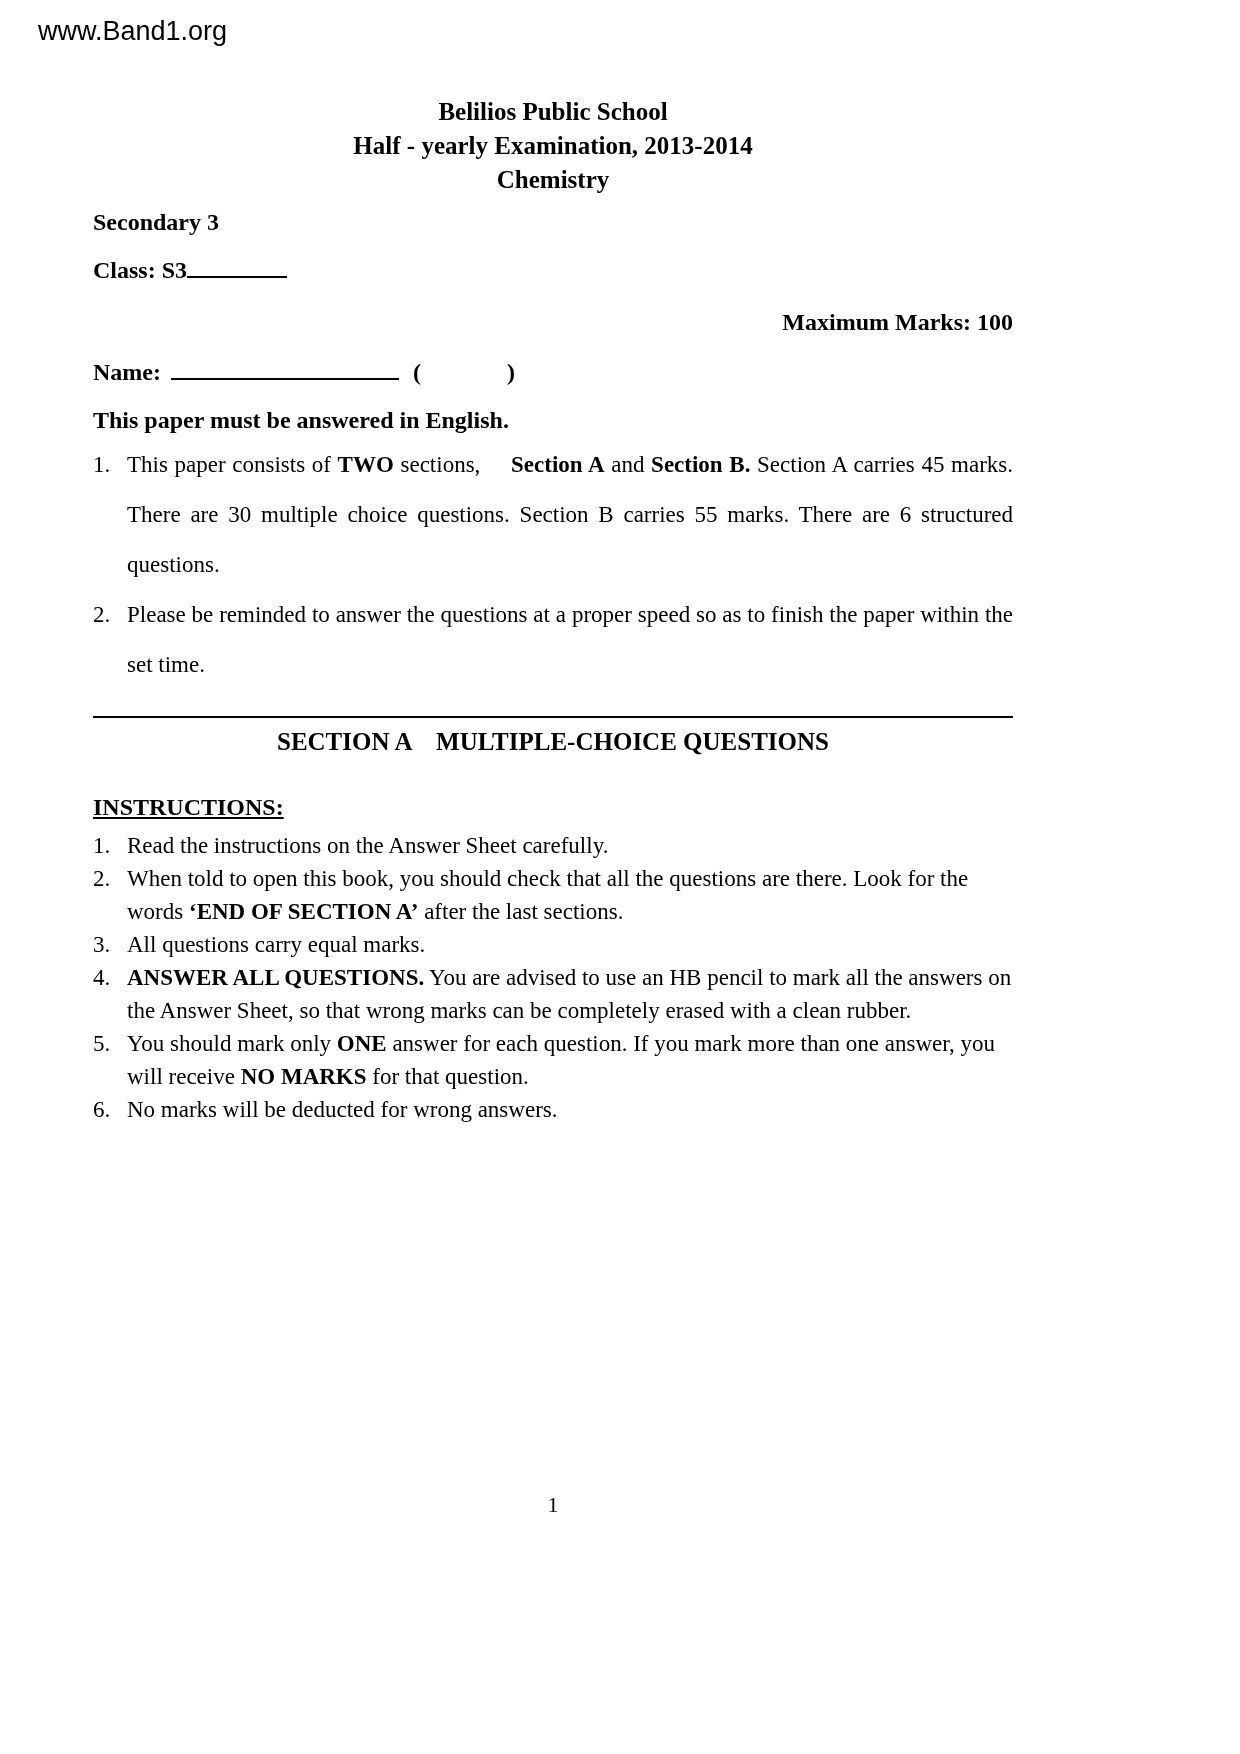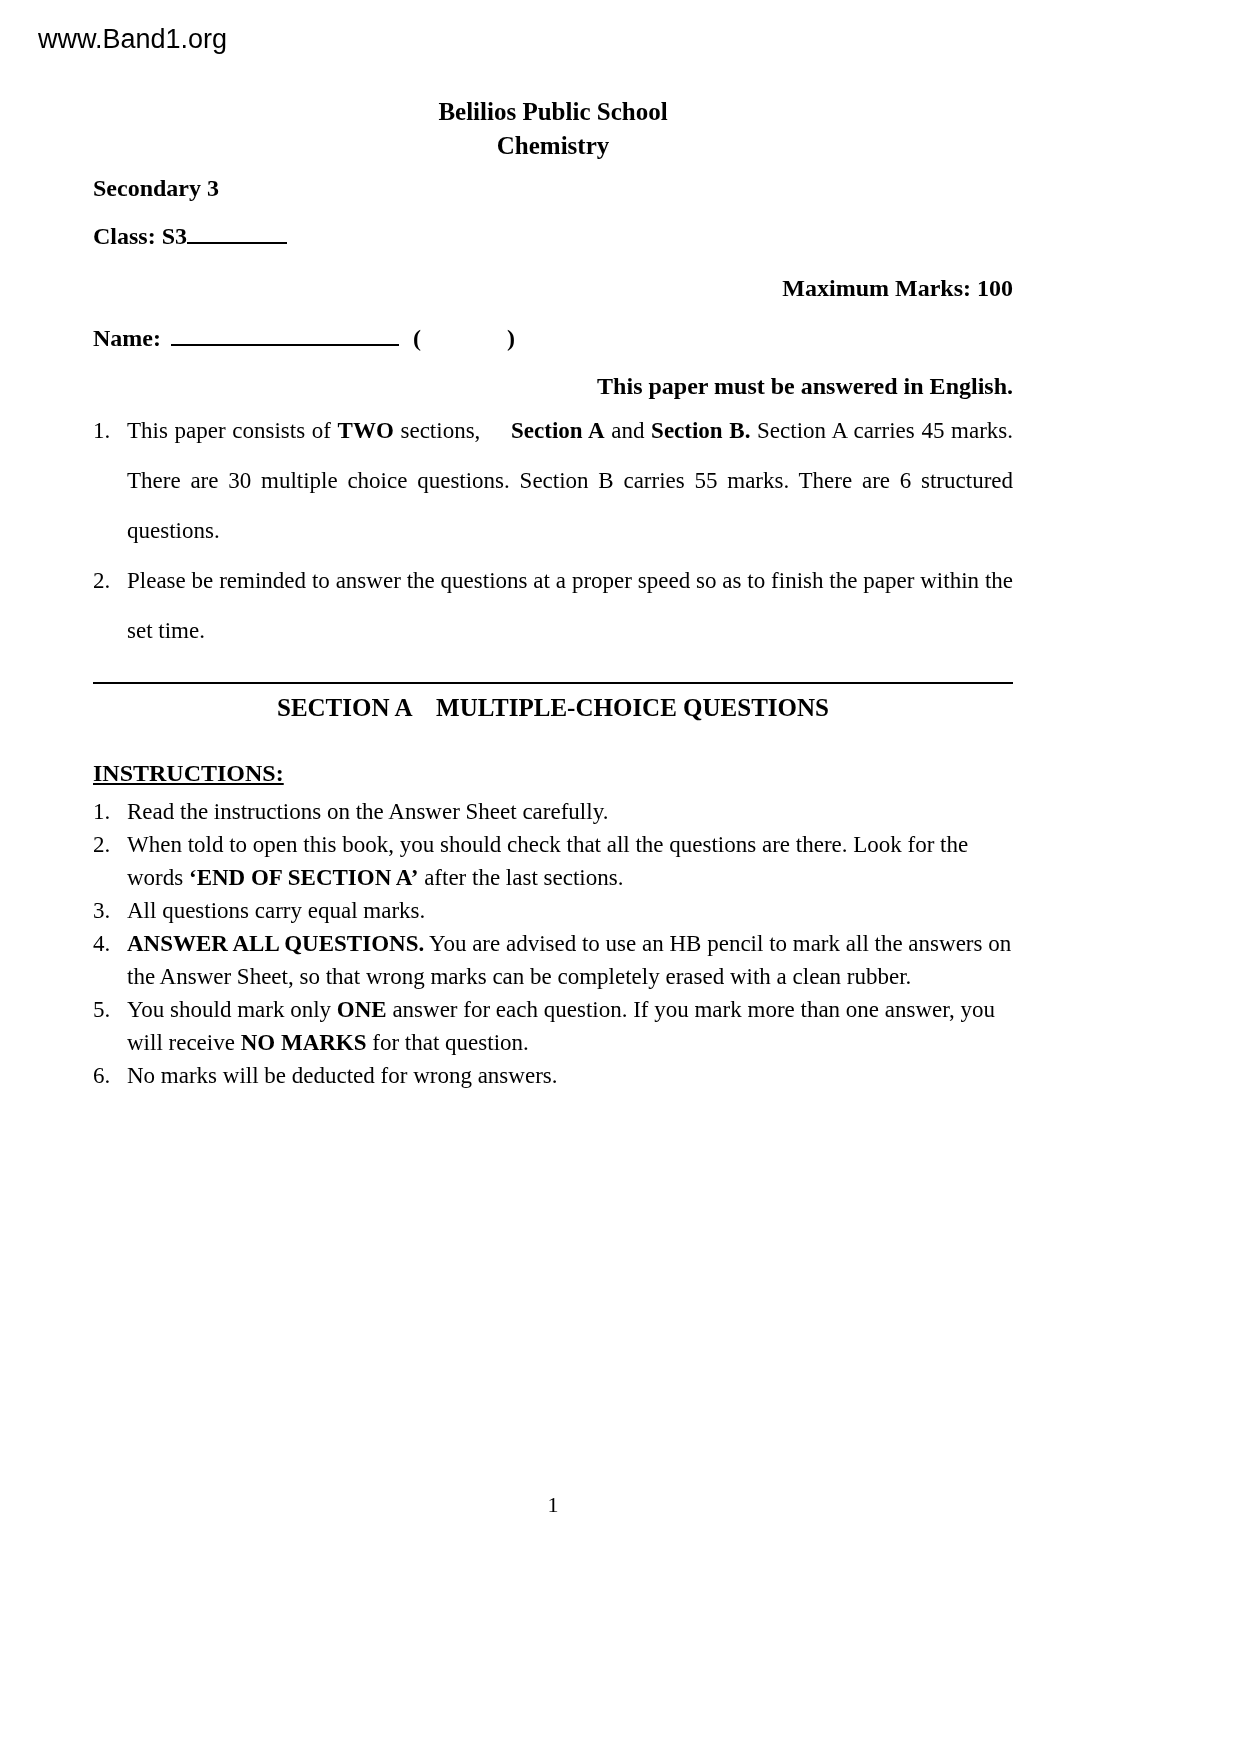--- a/index.html
+++ b/index.html
@@ -10,21 +10,21 @@
   body {
     width: 1240px;
     height: 1754px;
     position: relative;
     font-family: "Liberation Serif", serif;
     color: #000000;
     overflow: hidden;
   }
   .watermark {
     position: absolute;
-    top: 24px;
+    top: 16px;
     left: 38px;
     font-family: "Liberation Sans", sans-serif;
     font-size: 27px;
     font-weight: 400;
     color: #000;
   }
   .page {
     position: absolute;
     top: 0;
     left: 93px;
@@ -52,21 +52,21 @@
     border-bottom: 2px solid #000;
     height: 0.95em;
     vertical-align: baseline;
   }
   .blank.class-blank { width: 100px; }
   .blank.name-blank { width: 228px; margin-left: 10px; margin-right: 14px; }
   .paren-gap { display: inline-block; width: 86px; }
   .english-note {
     font-size: 24px;
     font-weight: 700;
-    text-align: right;
+    text-align: left;
     margin-top: 18px;
   }
   .gen-list {
     margin-top: 6px;
     font-size: 23px;
     line-height: 50px;
   }
   .list-item {
     display: flex;
     align-items: flex-start;
@@ -114,20 +114,21 @@
   }
 </style>
 </head>
 <body>
 
 <div class="watermark">www.Band1.org</div>
 
 <div class="page">
 
   <div class="hline">Belilios Public School</div>
+  <div class="hline">Half - yearly Examination, 2013-2014</div>
   <div class="hline">Chemistry</div>
 
   <div class="row" style="margin-top:8px;">
     <span class="meta">Secondary 3</span>
   </div>
 
   <div class="meta" style="margin-top:14px;">
     <span>Class: S3</span><span class="blank class-blank"></span>
   </div>
 

